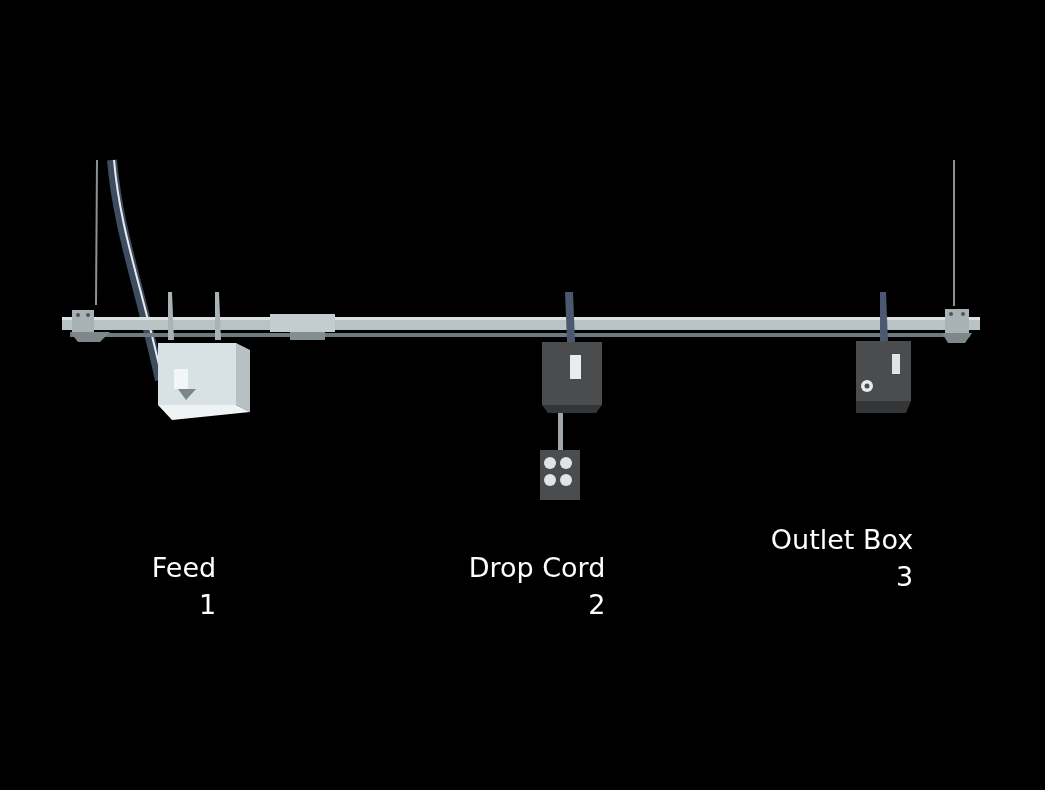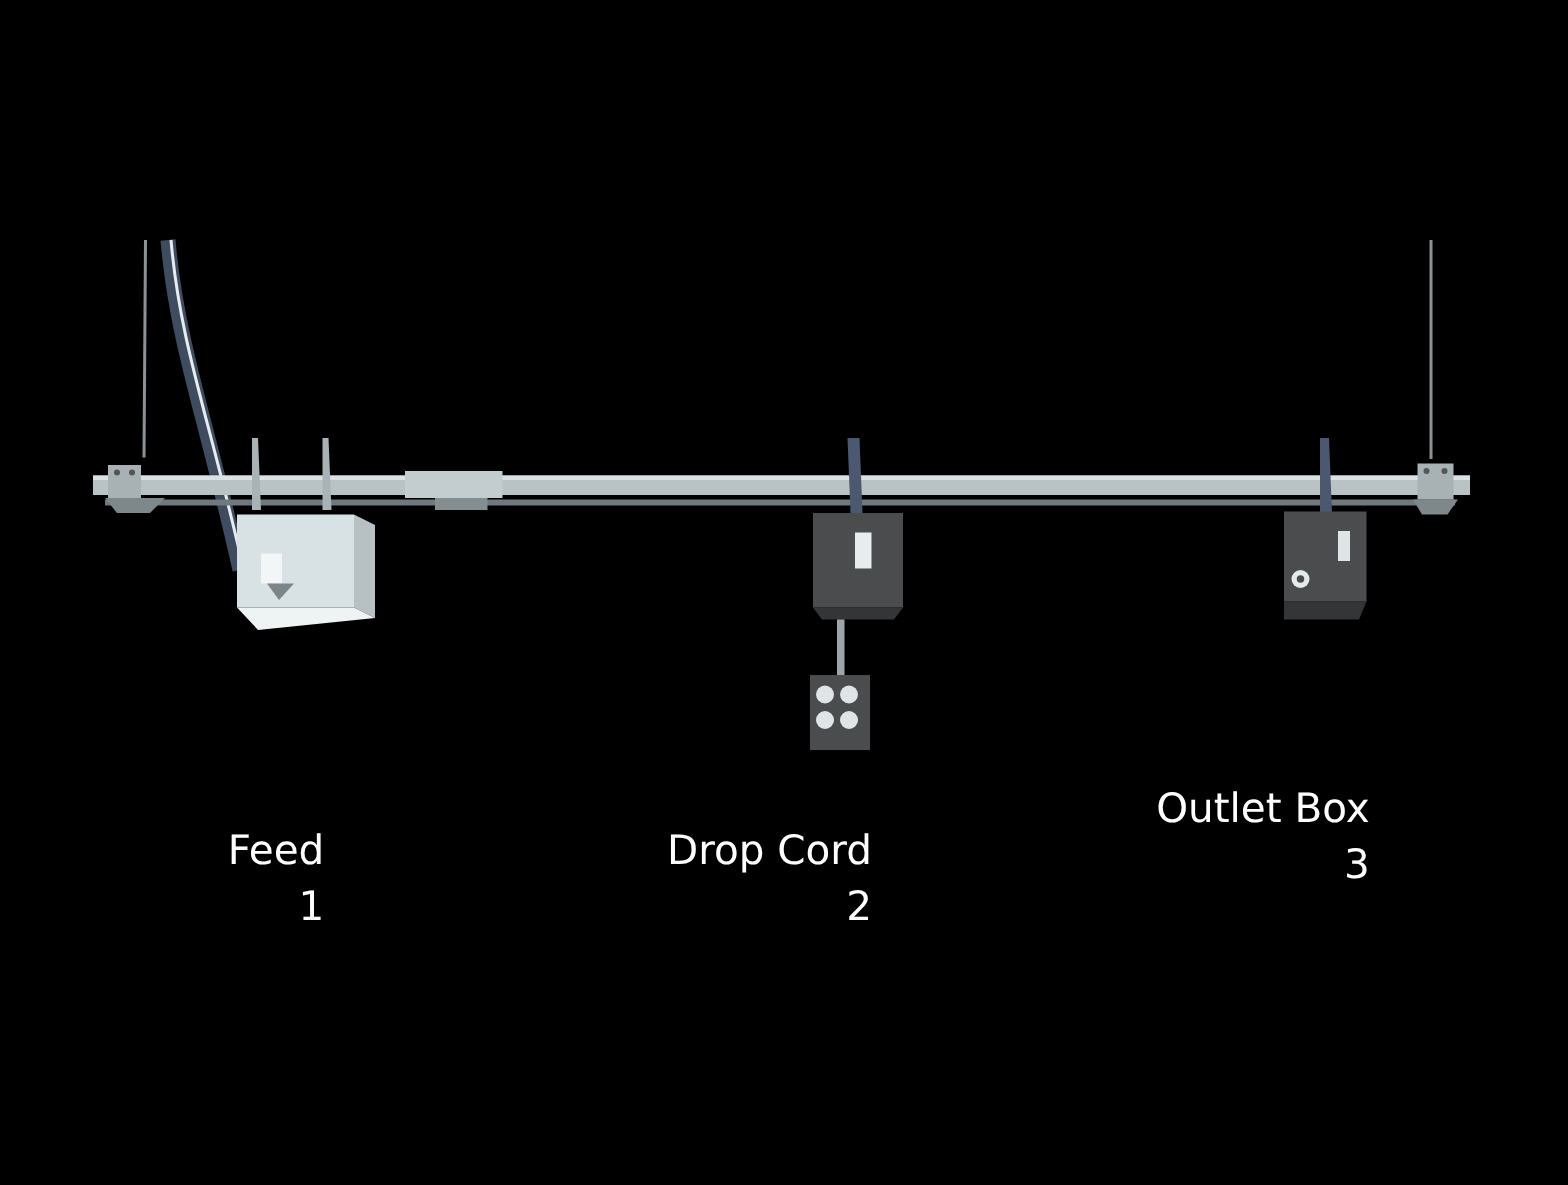--- a/index.html
+++ b/index.html
@@ -71,20 +71,20 @@
     <rect x="892" y="354" width="8" height="20" fill="#dfe5e6"></rect>
     <circle cx="867" cy="386" r="6" fill="#e5ebec"></circle>
     <circle cx="867" cy="386" r="2.5" fill="#4a4c4e"></circle>
   </g>
 </svg>
 
 <div class="label" style="left:184px; top:549px;">
   <span>Feed</span>
   <span class="num">1</span>
 </div>
-<div class="label" style="left:513px; top:549px;">
+<div class="label" style="left:537px; top:549px;">
   <span>Drop Cord</span>
   <span class="num">2</span>
 </div>
 <div class="label" style="left:842px; top:521px;">
   <span>Outlet Box</span>
   <span class="num">3</span>
 </div>
 
 </body></html>

